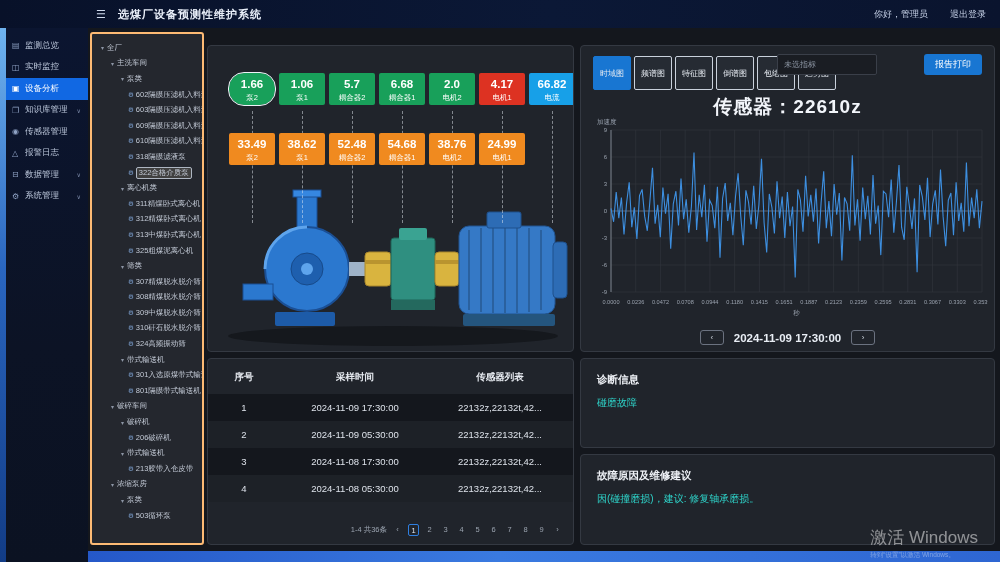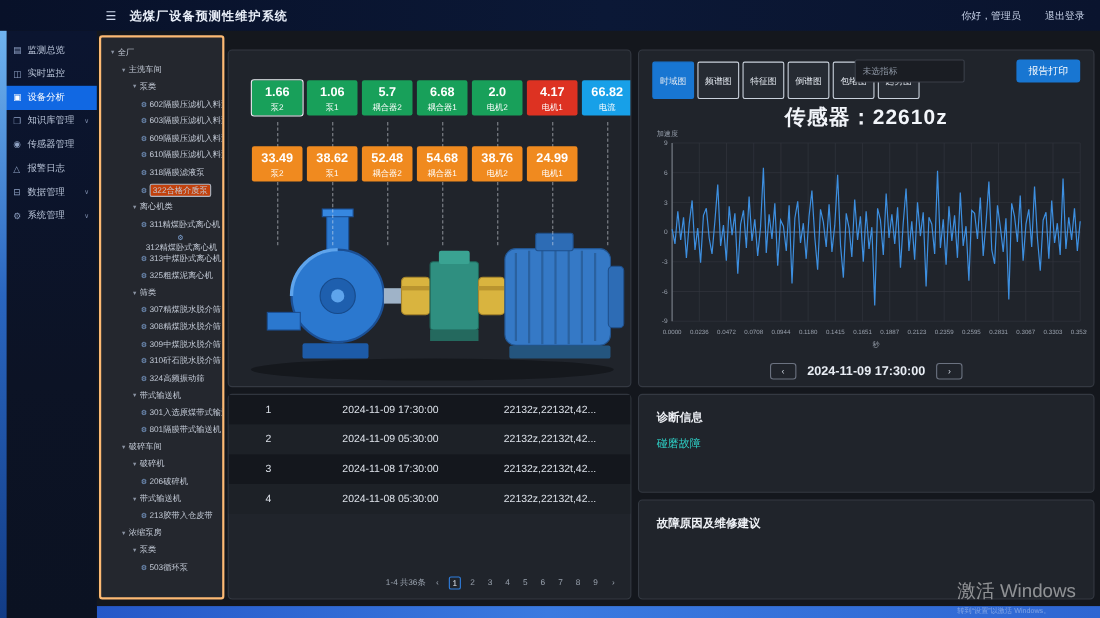--- a/index.html
+++ b/index.html
@@ -32,39 +32,39 @@
     background:linear-gradient(90deg,#2558c8,#3a7ae0 45%,#2e66d2); z-index:1; }
 
   
   #tree-panel { position:absolute; left:90px; top:32px; width:114px; height:513px;
     background:#24272e; border:2px solid #fdba74; border-radius:3px; overflow:hidden;
     padding:6px 0 0 4px; z-index:3; }
   .tree-row { display:flex; align-items:center; height:15.6px; color:#c3cad6;
     font-size:7.5px; white-space:nowrap; cursor:pointer; }
   .tree-row .tw { width:9px; font-size:6px; color:#8b94a4; flex:0 0 auto; text-align:center; }
   .tree-row .tg { font-size:6.5px; color:#7fa3d4; margin-right:2px; flex:0 0 auto; }
-  .tree-row.selected .lbl { border:1px solid #aeb6c2; border-radius:2px; padding:0 2px; background:#c2410c; }
+  .tree-row.selected .lbl { border:1px solid #aeb6c2; border-radius:2px; padding:0 2px; background:#404040; }
 
   
   .panel { position:absolute; background:#20242b; border:1px solid #343942; border-radius:4px; z-index:2; }
   #equip-panel { left:207px; top:45px;  width:367px; height:307px; overflow:hidden; }
   #table-panel { left:207px; top:358px; width:367px; height:187px; }
   #chart-panel { left:580px; top:45px;  width:415px; height:307px; }
   #diag-panel  { left:580px; top:358px; width:415px; height:90px;  }
   #sugg-panel  { left:580px; top:454px; width:415px; height:91px;  }
 
   
   .gauge { position:absolute; width:46px; text-align:center; color:#fff; border-radius:2px; z-index:3; }
   .gauge .v { font-size:11.5px; font-weight:bold; line-height:1.45; padding-top:3px; }
   .gauge .l { font-size:7.5px; line-height:1.3; padding-bottom:3px; }
   .gauge.green { background:#18a05a; }
   .gauge.red { background:#dd3222; }
   .gauge.blue { background:#17a0e8; }
   .gauge.orange { background:#f08a1f; }
-  .gauge.sel { outline:1.5px solid #eef3f8; }
+  .gauge.sel { outline:1.5px solid #eef3f8;border-radius:15px; }
   .connector { position:absolute; width:0; border-left:1px dashed rgba(230,236,244,.5); z-index:2; }
 
   
   #tabs-row { position:absolute; left:12px; top:10px; display:flex; gap:3px; }
   .tab-btn { height:17px; padding:16px 6px; font-size:8px; color:#e6ebf2; background:#262b33;
     border:1px solid #c9d1dc; border-radius:2px; display:flex; align-items:center; cursor:pointer; }
   .tab-btn.active { background:#1876d2; border-color:#1876d2; }
   #indicator-input { position:absolute; left:196px; top:8px; width:100px; height:21px;
     background:#1a1d23; border:1px solid #3a3f49; border-radius:2px; color:#dde3ec;
     font-size:8px; padding:0 6px; }
@@ -195,21 +195,21 @@
       <span class="lbl">322合格介质泵</span>
     </div>
     <div class="tree-row" style="padding-left: 22px;">
       <span class="tw">▾</span>
       <span class="lbl">离心机类</span>
     </div>
     <div class="tree-row" style="padding-left: 32px;">
       <span class="tg">⚙</span>
       <span class="lbl">311精煤卧式离心机</span>
     </div>
-    <div class="tree-row" style="padding-left: 32px; flex-direction: column;">
+    <div class="tree-row" style="padding-left: 32px;">
       <span class="tg">⚙</span>
       <span class="lbl">312精煤卧式离心机</span>
     </div>
     <div class="tree-row" style="padding-left: 32px;">
       <span class="tg">⚙</span>
       <span class="lbl">313中煤卧式离心机</span>
     </div>
     <div class="tree-row" style="padding-left: 32px;">
       <span class="tg">⚙</span>
       <span class="lbl">325粗煤泥离心机</span>
@@ -455,20 +455,25 @@
       <polyline points="22.0,84.3 24.6,97.8 27.2,68.1 29.8,94.2 32.4,73.5 35.0,110.4 37.6,78.9 40.2,58.2 42.8,103.2 45.3,83.4 47.9,114.9 50.5,71.7 53.1,65.4 55.7,92.4 58.3,106.8 60.9,77.1 63.5,43.8 66.1,99.6 68.7,80.7 71.3,113.1 73.9,63.6 76.5,89.7 79.1,69.9 81.7,124.8 84.3,79.8 86.9,67.2 89.5,101.4 92.0,54.6 94.6,95.1 97.2,75.3 99.8,108.6 102.4,82.5 105.0,28.5 107.6,105.9 110.2,70.8 112.8,93.3 115.4,60.9 118.0,117.6 120.6,76.2 123.2,81.6 125.8,104.1 128.4,62.7 131.0,133.8 133.6,74.4 136.2,59.1 138.7,96.9 141.3,78.9 143.9,111.3 146.5,72.6 149.1,49.2 151.7,91.5 154.3,121.2 156.9,66.3 159.5,78.0 162.1,100.5 164.7,61.8 167.3,105.0 169.9,80.7 172.5,34.8 175.1,98.7 177.7,128.4 180.3,69.9 182.9,83.4 185.4,109.5 188.0,57.3 190.6,94.2 193.2,72.6 195.8,114.0 198.4,68.1 201.0,102.3 203.6,82.5 206.2,153.6 208.8,65.4 211.4,76.2 214.0,107.7 216.6,51.9 219.2,92.4 221.8,70.8 224.4,97.8 227.0,64.5 229.6,119.4 232.1,78.9 234.7,47.4 237.3,104.1 239.9,77.1 242.5,112.2 245.1,60.0 247.7,90.6 250.3,69.0 252.9,136.5 255.5,73.5 258.1,79.8 260.7,106.8 263.3,31.2 265.9,101.4 268.5,75.3 271.1,116.7 273.7,63.6 276.3,95.1 278.8,71.7 281.4,110.4 284.0,51.0 286.6,99.6 289.2,81.6 291.8,131.1 294.4,67.2 297.0,69.9 299.6,93.3 302.2,55.5 304.8,108.6 307.4,78.0 310.0,41.1 312.6,103.2 315.2,115.8 317.8,62.7 320.4,82.5 323.0,105.0 325.5,74.4 328.1,148.2 330.7,60.9 333.3,72.6 335.9,96.0 338.5,53.7 341.1,113.1 343.7,79.8 346.3,66.3 348.9,100.5 351.5,45.6 354.1,92.4 356.7,122.1 359.3,76.2 361.9,69.0 364.5,111.3 367.1,58.2 369.7,96.9 372.2,78.9 374.8,107.7 377.4,38.4 380.0,102.3 382.6,73.5 385.2,94.2 387.8,65.4 390.4,104.1 393.0,77.1" fill="none" stroke="#3d8fe0" stroke-width="1.1"></polyline>
     </svg>
   <div id="date-nav">
     <button class="nav-btn">‹</button>
     <span id="nav-date">2024-11-09 17:30:00</span>
     <button class="nav-btn">›</button>
   </div>
 </div>
 
 <div id="table-panel" class="panel">
+  <div id="table-head">
+    <span class="c0">序号</span>
+    <span class="c1">采样时间</span>
+    <span class="c2">传感器列表</span>
+  </div>
   <div id="table-body">
       <div class="t-row">
         <span class="c0">1</span>
         <span class="c1">2024-11-09 17:30:00</span>
         <span class="c2">22132z,22132t,42...</span>
       </div>
       <div class="t-row">
         <span class="c0">2</span>
         <span class="c1">2024-11-09 05:30:00</span>
         <span class="c2">22132z,22132t,42...</span>
@@ -499,18 +504,19 @@
       <span class="pg">›</span>
     </div>
 </div>
 
 <div id="diag-panel" class="panel">
   <div class="panel-title">诊断信息</div>
   <div class="cyan-line">碰磨故障</div>
 </div>
 <div id="sugg-panel" class="panel">
   <div class="panel-title">故障原因及维修建议</div>
+  <div class="cyan-line">因(碰撞磨损)，建议: 修复轴承磨损。</div>
 </div>
 
 <div id="watermark">
   <div class="w1">激活 Windows</div>
   <div class="w2">转到“设置”以激活 Windows。</div>
 </div>
 
 </body></html>

